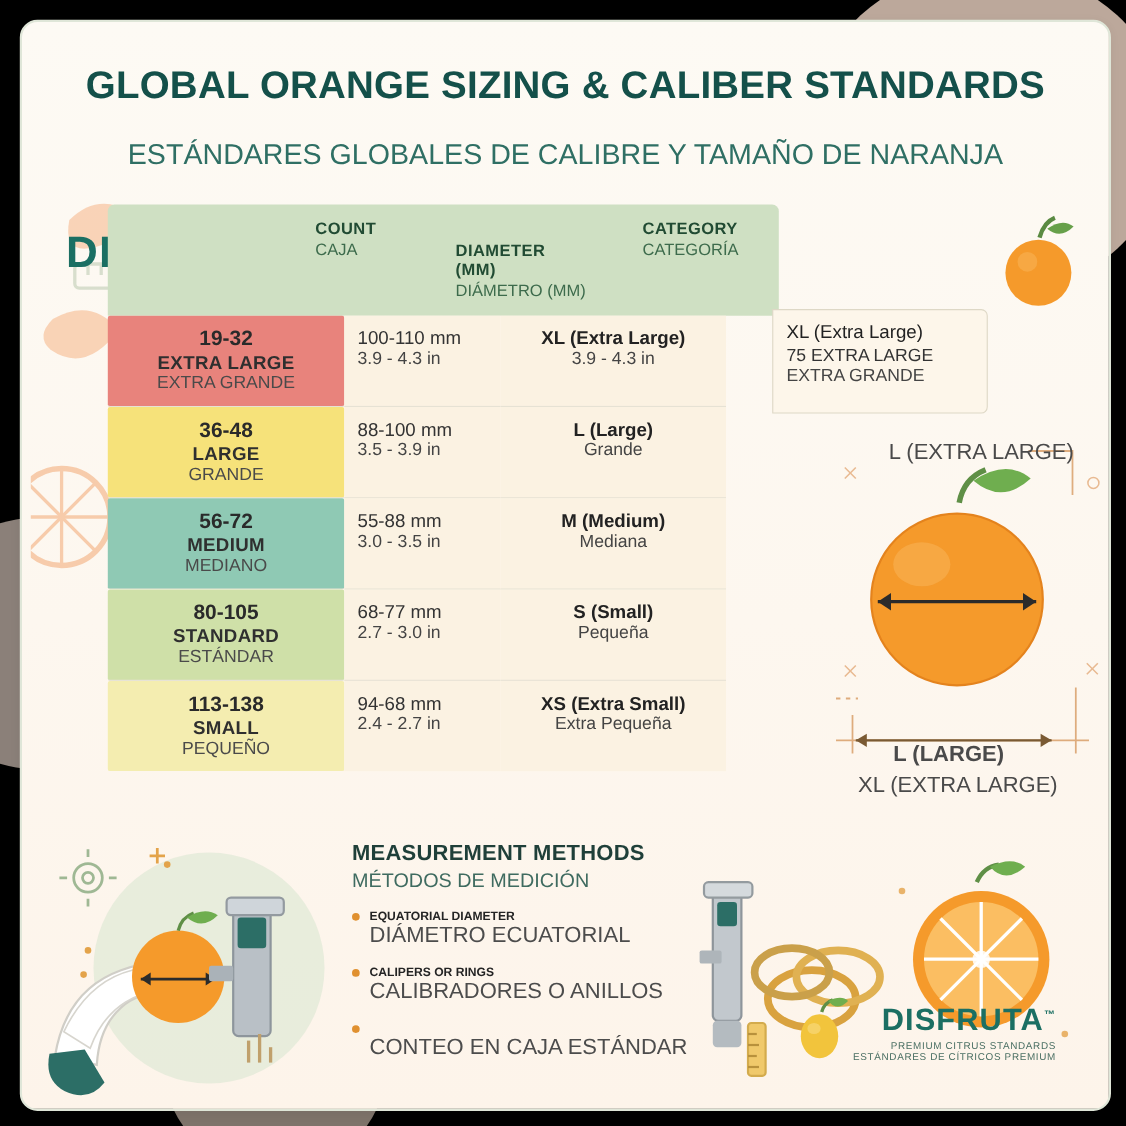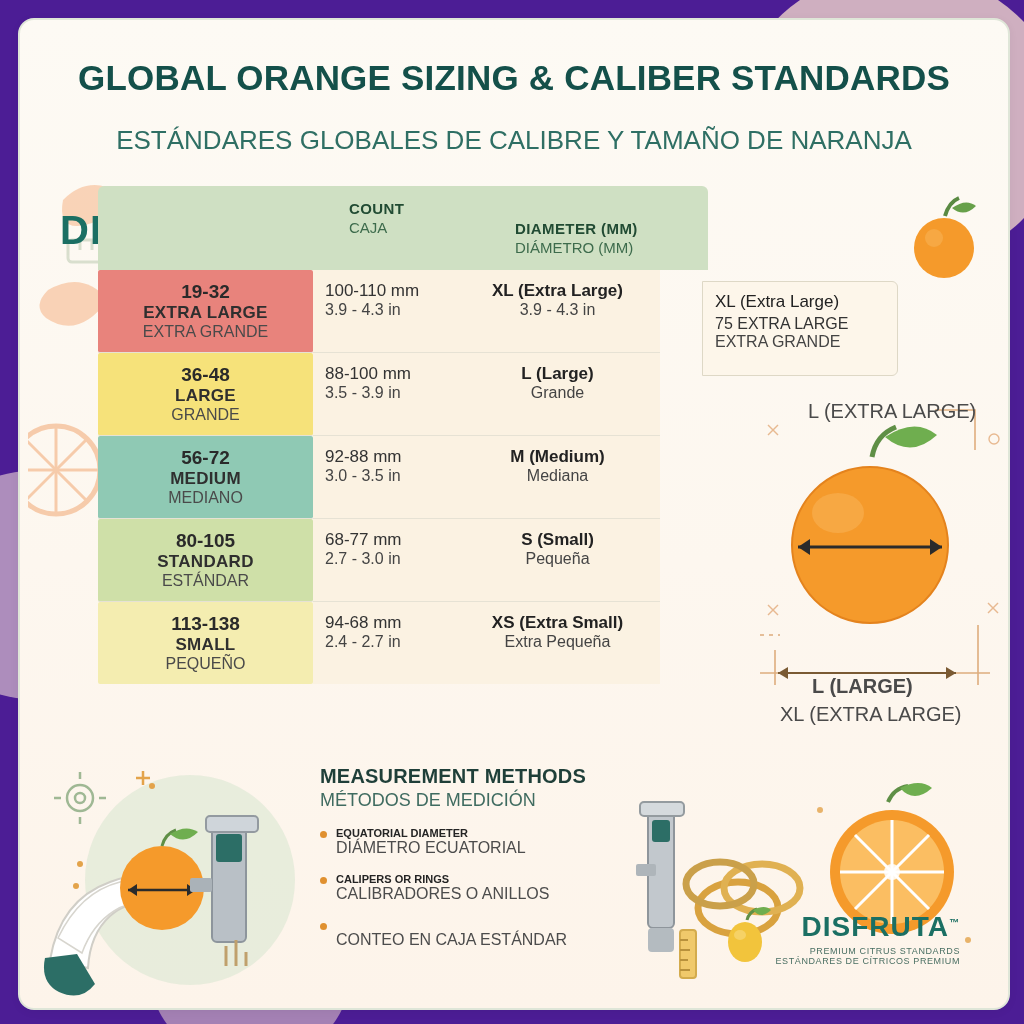--- a/index.html
+++ b/index.html
@@ -3,21 +3,21 @@
 <meta charset="utf-8">
 <style>
   html,body{margin:0;padding:0;}
   body{
     width:1024px;height:1024px;overflow:hidden;
     font-family:"Liberation Sans", sans-serif;
     background:#fdf6ec;
   }
   .page{
     position:relative;width:1024px;height:1024px;
-    background:#4c1d95;
+    background:#000000;
   }
   
   .blob{position:absolute;border-radius:50%;}
   .blob1{width:330px;height:300px;right:-40px;top:-30px;background:#fbe0cf;opacity:.75;}
   .blob2{width:210px;height:190px;right:40px;top:420px;background:#fce9d9;opacity:.6;}
   .blob3{width:260px;height:230px;left:-90px;top:470px;background:#fdeadd;opacity:.55;}
   .blob4{width:200px;height:180px;left:150px;bottom:-40px;background:#fbe6d4;opacity:.5;}
 
   .card{
     position:absolute;left:18px;top:18px;width:988px;height:988px;
@@ -74,21 +74,21 @@
   .cat .l1{font-size:17px;color:#222;}
   .cat .l2{font-size:16px;color:#444;}
   .tag{position:absolute;font-size:20px;color:#4a4a4a;}
 
   
   .methods{position:absolute;left:300px;top:745px;width:380px;}
   .m-title{font-size:20px;font-weight:bold;color:#1f3f39;letter-spacing:.2px;}
   .m-sub{font-size:18px;color:#3f6b60;margin-top:2px;}
   .m-item{margin-top:16px;}
   .m-item .b1{font-size:11px;font-weight:bold;color:#242424;}
-  .m-item .b2{font-size:16px;color:#4c4c4c;}
+  .m-item .b2{font-size:20px;color:#4c4c4c;}
   .bullet{display:inline-block;width:7px;height:7px;border-radius:50%;background:#e0902f;margin-right:9px;vertical-align:middle;}
 
   .footer-brand{position:absolute;right:48px;bottom:42px;text-align:right;}
   .fb-name{font-size:28px;font-weight:bold;color:#1b6f63;letter-spacing:1px;}
   .fb-name .tm{font-size:10px;vertical-align:super;}
   .fb-l1{font-size:9px;color:#4a6f63;letter-spacing:.6px;margin-top:3px;}
   .fb-l2{font-size:9px;color:#4a6f63;letter-spacing:.6px;}
 
   svg{display:block;}
   .abs{position:absolute;}
@@ -153,20 +153,24 @@
       <div class="thead">
         <div class="th c1"></div>
         <div class="th c2">
           <div class="l1">COUNT</div>
           <div class="l2">CAJA</div>
         </div>
         <div class="th c3">
           <div class="l1">DIAMETER (MM)</div>
           <div class="l2">DIÁMETRO (MM)</div>
         </div>
+        <div class="th c4">
+          <div class="l1">CATEGORY</div>
+          <div class="l2">CATEGORÍA</div>
+        </div>
       </div>
 
       <div class="row">
         <div class="cell cnt" style="background:#e8837c">
           <div class="n">19-32</div>
           <div class="a">EXTRA LARGE</div>
           <div class="b">EXTRA GRANDE</div>
         </div>
         <div class="cell dia" style="width:142px">
           <div class="l1">100-110 mm</div>
@@ -194,21 +198,21 @@
         </div>
       </div>
 
       <div class="row">
         <div class="cell cnt" style="background:#8fc9b4">
           <div class="n">56-72</div>
           <div class="a">MEDIUM</div>
           <div class="b">MEDIANO</div>
         </div>
         <div class="cell dia">
-          <div class="l1">92-88 mm</div>
+          <div class="l1">55-88 mm</div>
           <div class="l2">3.0 - 3.5 in</div>
         </div>
         <div class="cell cat">
           <div class="l1">M (Medium)</div>
           <div class="l2">Mediana</div>
         </div>
       </div>
 
       <div class="row">
         <div class="cell cnt" style="background:#cfe0a8">

